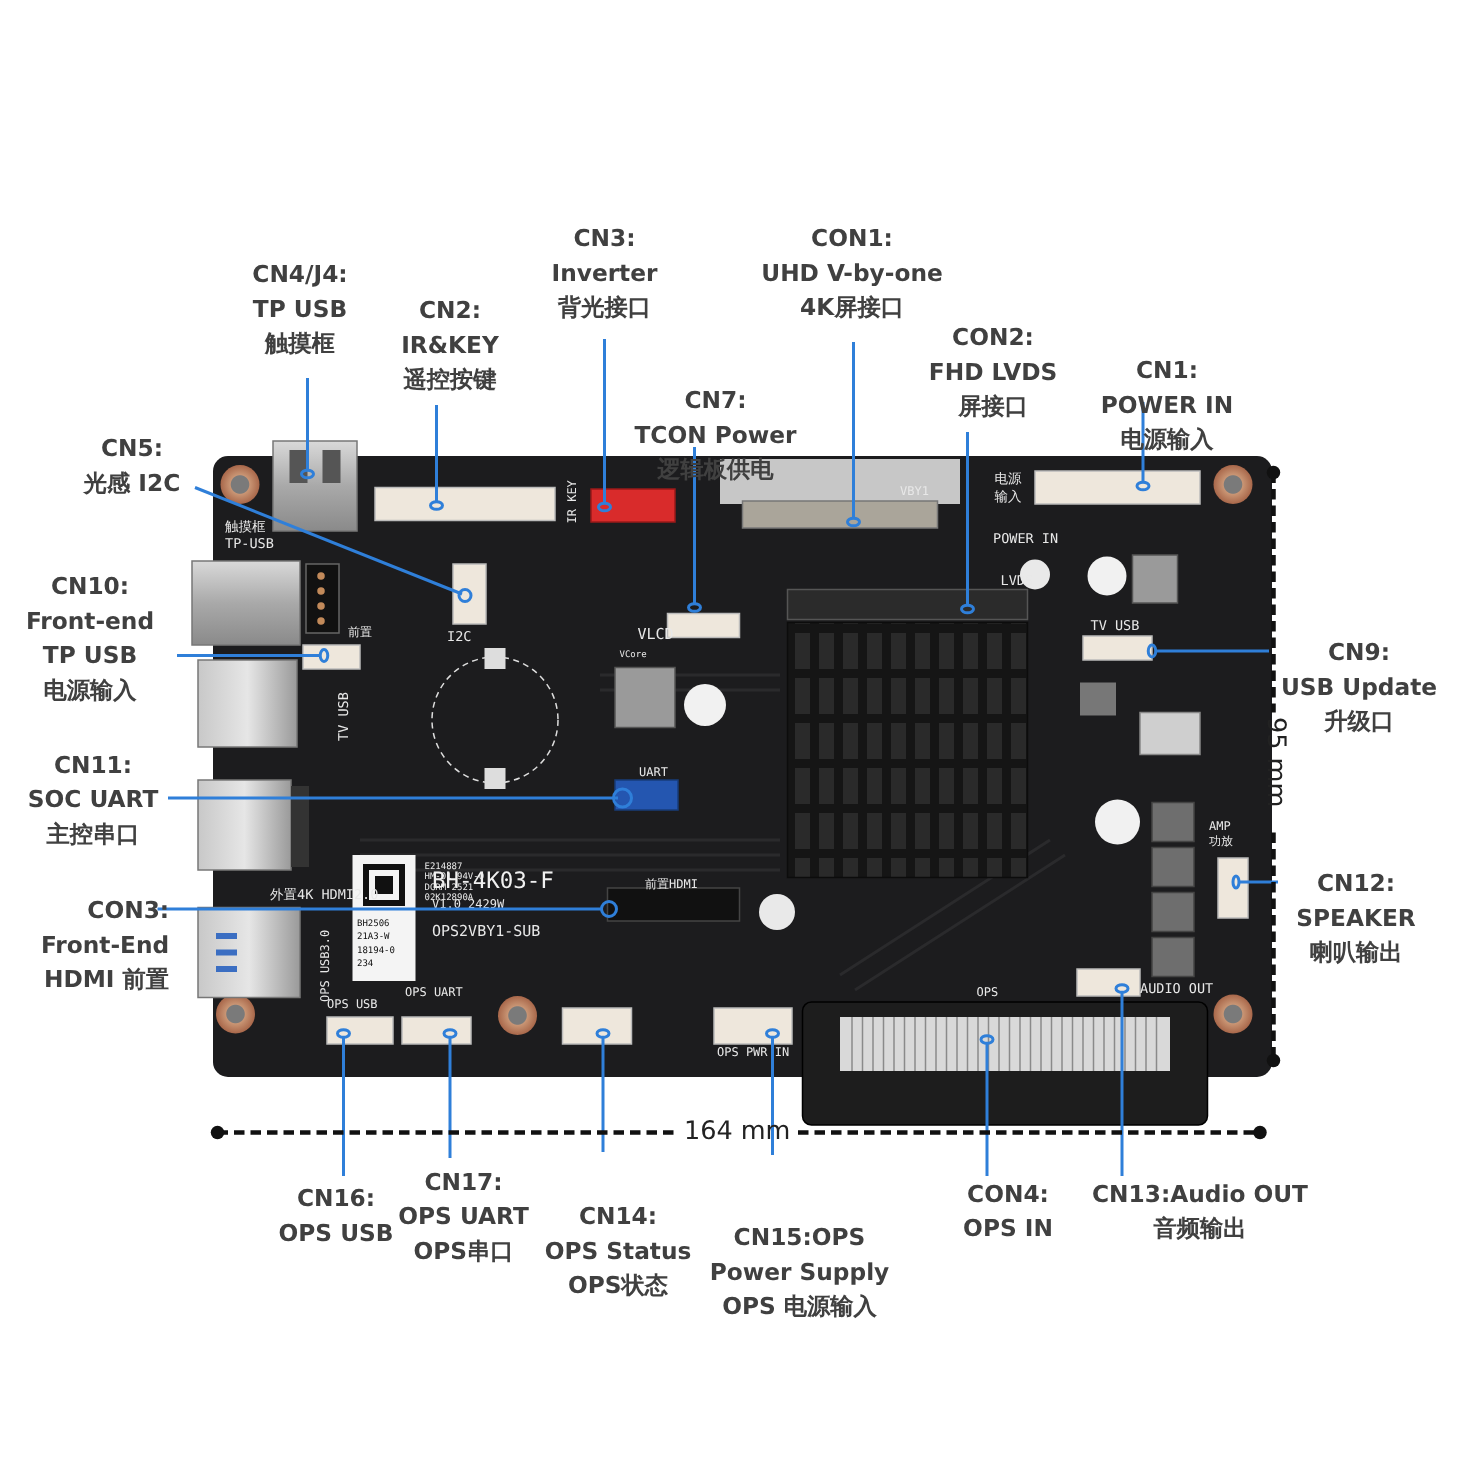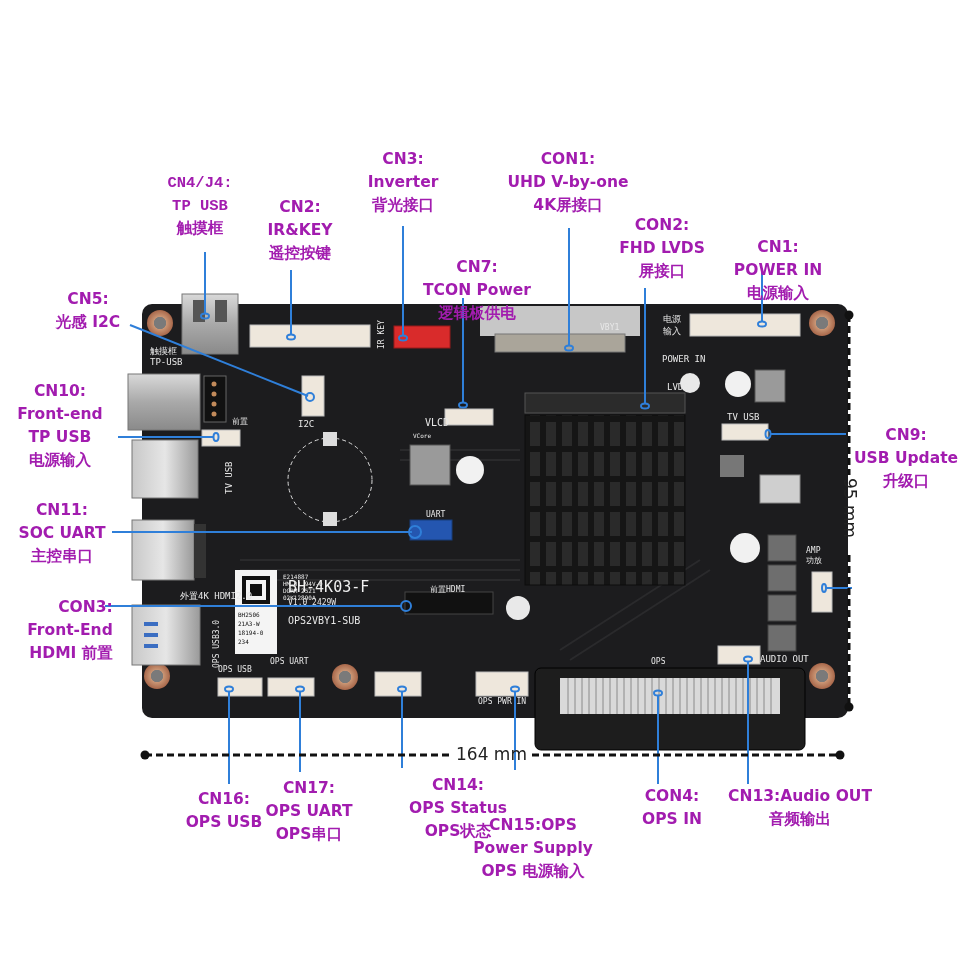--- a/index.html
+++ b/index.html
@@ -1,20 +1,20 @@
 <!DOCTYPE html>
 <html><head>
 <meta charset="utf-8">
 <style>
   html, body { margin: 0; padding: 0; background: #ffffff; }
   body { width: 980px; height: 980px; position: relative; overflow: hidden;
          font-family: "DejaVu Sans", "Liberation Sans", sans-serif; }
   .stage { position: absolute; left: 0; top: 0; width: 980px; height: 980px; }
   svg.diagram { position: absolute; left: 0; top: 0; }
-  .lbl { position: absolute; color: #a21caf; font-weight: bold; font-size: 15.5px;
+  .lbl { position: absolute; color: #404040; font-weight: bold; font-size: 15.5px;
          line-height: 23px; text-align: center; white-space: nowrap; transform: translateX(-50%); }
   .lbl span { display: block; }
   .dim-text { position: absolute; font-size: 17px; color: #222; white-space: nowrap; }
   .dim-v { transform: rotate(90deg); transform-origin: left top; }
   .silk { font-family: "DejaVu Sans Mono", "Liberation Mono", monospace; fill: #e8e8e8; }
 </style>
 </head>
 <body>
 
 <div class="stage">
@@ -224,21 +224,21 @@
     <line x1="849" y1="315" x2="849" y2="475" stroke="#111" stroke-width="3" stroke-dasharray="7 4"></line>
     <line x1="849" y1="555" x2="849" y2="707" stroke="#111" stroke-width="3" stroke-dasharray="7 4"></line>
     <circle cx="849" cy="315" r="4.5" fill="#111"></circle>
         <circle cx="849" cy="707" r="4.5" fill="#111"></circle>
   </g>
 </svg>
 
 <div class="dim-text" style="left:456px; top:744px;">164 mm</div>
 <div class="dim-text dim-v" style="left:860px; top:478px;">95 mm</div>
 
-<div class="lbl" style="left:200px; top:172px;font-family:Liberation Mono, monospace;">
+<div class="lbl" style="left:200px; top:172px;">
   <span>CN4/J4:</span>
       <span>TP USB</span>
       <span>触摸框</span>
 </div>
 <div class="lbl" style="left:300px; top:196px;">
   <span>CN2:</span>
       <span>IR&amp;KEY</span>
       <span>遥控按键</span>
 </div>
 <div class="lbl" style="left:403px; top:148px;">
@@ -284,30 +284,35 @@
 <div class="lbl" style="left:70px; top:596px;text-align:right;">
   <span>CON3:</span>
       <span>Front-End</span>
       <span>HDMI 前置</span>
 </div>
 <div class="lbl" style="left:906px; top:424px;">
   <span>CN9:</span>
       <span>USB Update</span>
       <span>升级口</span>
 </div>
+<div class="lbl" style="left:904px; top:578px;">
+  <span>CN12:</span>
+      <span>SPEAKER</span>
+      <span>喇叭输出</span>
+</div>
 <div class="lbl" style="left:224px; top:788px;">
   <span>CN16:</span>
       <span>OPS USB</span>
 </div>
 <div class="lbl" style="left:309px; top:777px;">
   <span>CN17:</span>
       <span>OPS UART</span>
       <span>OPS串口</span>
 </div>
-<div class="lbl" style="left:412px; top:774px;margin-left:46px;">
+<div class="lbl" style="left:412px; top:800px;">
   <span>CN14:</span>
       <span>OPS Status</span>
       <span>OPS状态</span>
 </div>
 <div class="lbl" style="left:533px; top:774px;margin-top:40px;">
   <span>CN15:OPS</span>
       <span>Power Supply</span>
       <span>OPS 电源输入</span>
 </div>
 <div class="lbl" style="left:672px; top:785px;">

